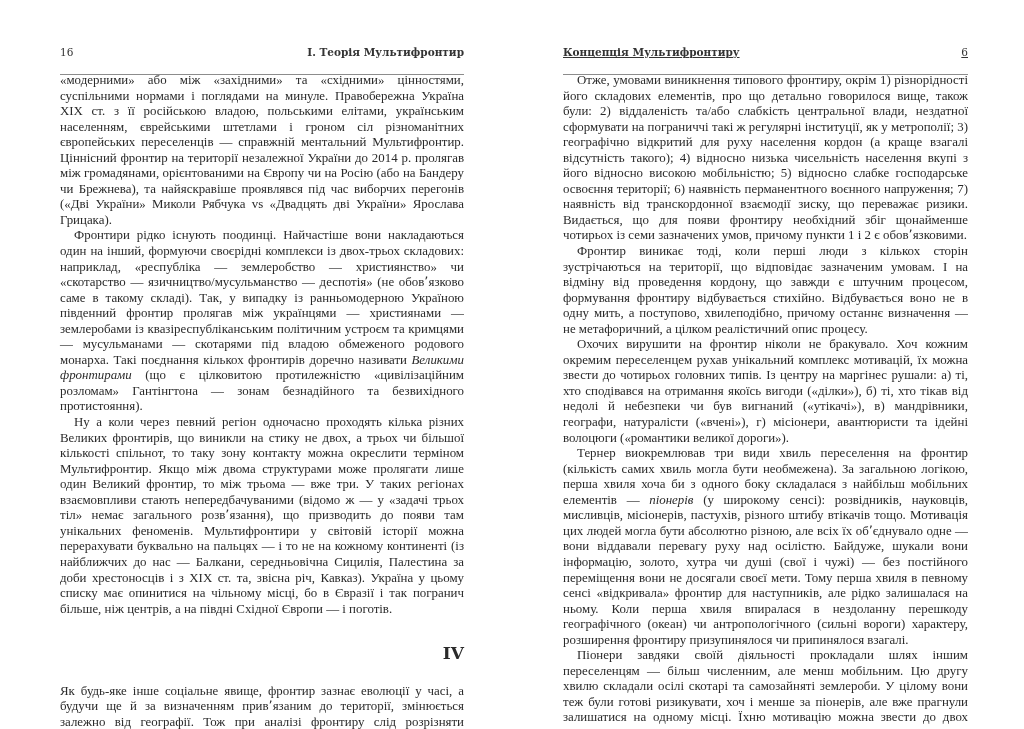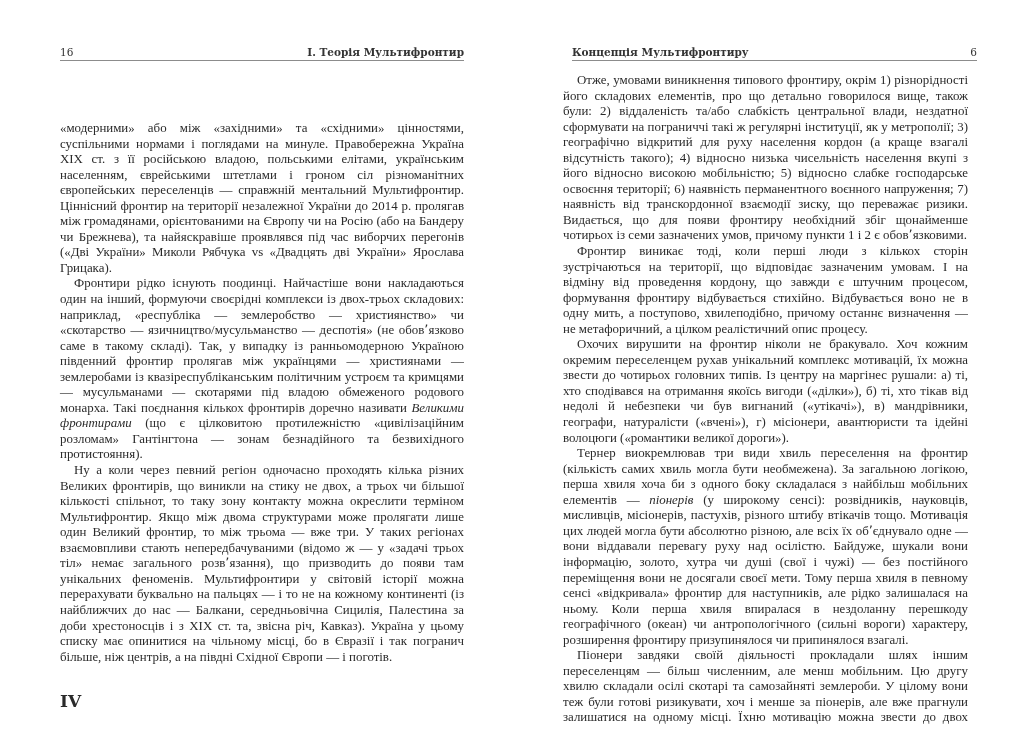--- a/index.html
+++ b/index.html
@@ -4,36 +4,36 @@
 <style>
   html, body { margin: 0; padding: 0; background: #ffffff; }
   body { width: 1024px; height: 729px; overflow: hidden; position: relative; color: #2b2b2b; }
   .page { position: absolute; top: 0; height: 729px; }
   .page.left { left: 0; width: 512px; }
   .page.right { left: 512px; width: 512px; }
   .runhead {
     position: absolute; top: 42px; height: 16px;
     border-bottom: 1px solid #8c8c8c;
     font-family: "DejaVu Serif", serif; font-size: 10.5px; font-weight: bold; color: #333;
-    display: flex; justify-content: space-between; align-items: flex-end; padding-bottom: 2px;
+    display: flex; justify-content: space-between; align-items: flex-end; padding-bottom: 16px;
   }
   .page.left .runhead { left: 60px; width: 404px; }
-  .page.right .runhead { left: 60px; width: 405px; }
+  .page.right .runhead { left: 51px; width: 405px; text-decoration: underline; }
   .pnum { font-weight: normal; }
   .body {
     position: absolute; top: 73px;
     font-family: "Liberation Serif", serif; font-size: 12.9px; line-height: 15.55px;
     text-align: justify; hyphens: manual; color: #2a2a2a;
   }
   .page.left .body { left: 60px; width: 404px; }
   .page.right .body { left: 51px; width: 405px; }
   .body p { margin: 0; text-indent: 14px; }
-  .body p.noindent { text-indent: 0; margin-top: 48px; }
+  .body p.noindent { text-indent: 0; }
   .section-num {
-    text-align: left; font-family: "DejaVu Serif", serif; font-weight: bold; font-size: 17px;
+    text-align: right; font-family: "DejaVu Serif", serif; font-weight: bold; font-size: 17px;
     margin: 29px 0 22px 0; text-indent: 0;
   }
   em { font-style: italic; }
 </style>
 </head>
 <body>
 
 <div class="page left">
   <div class="runhead">
     <span class="pnum">16</span>

